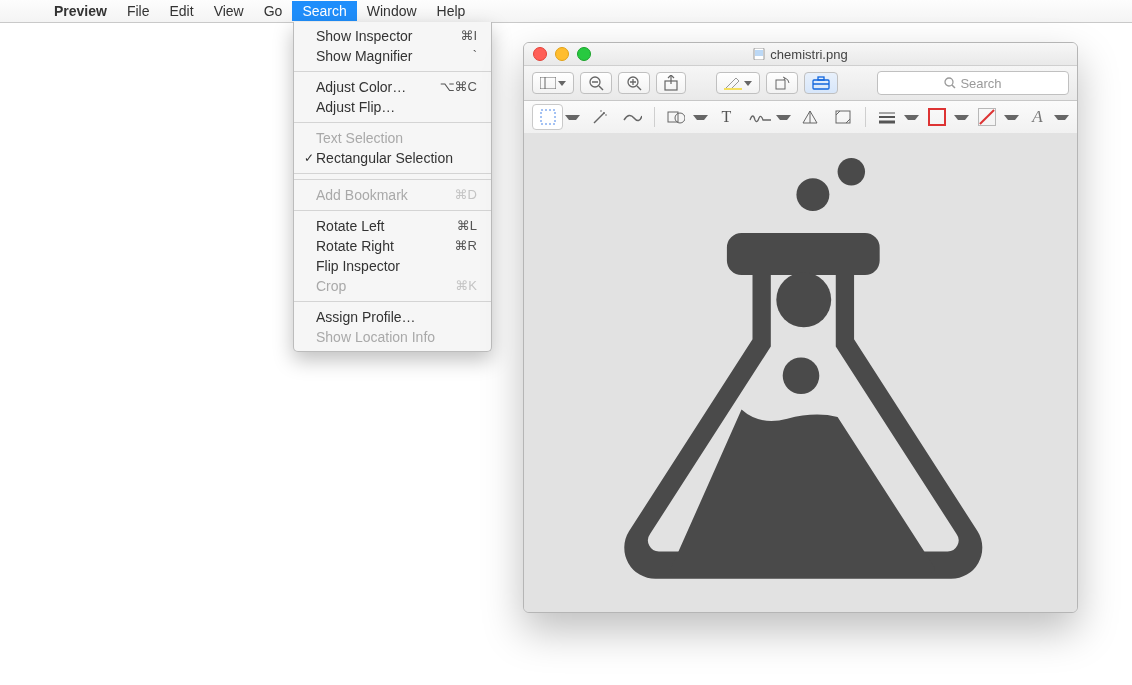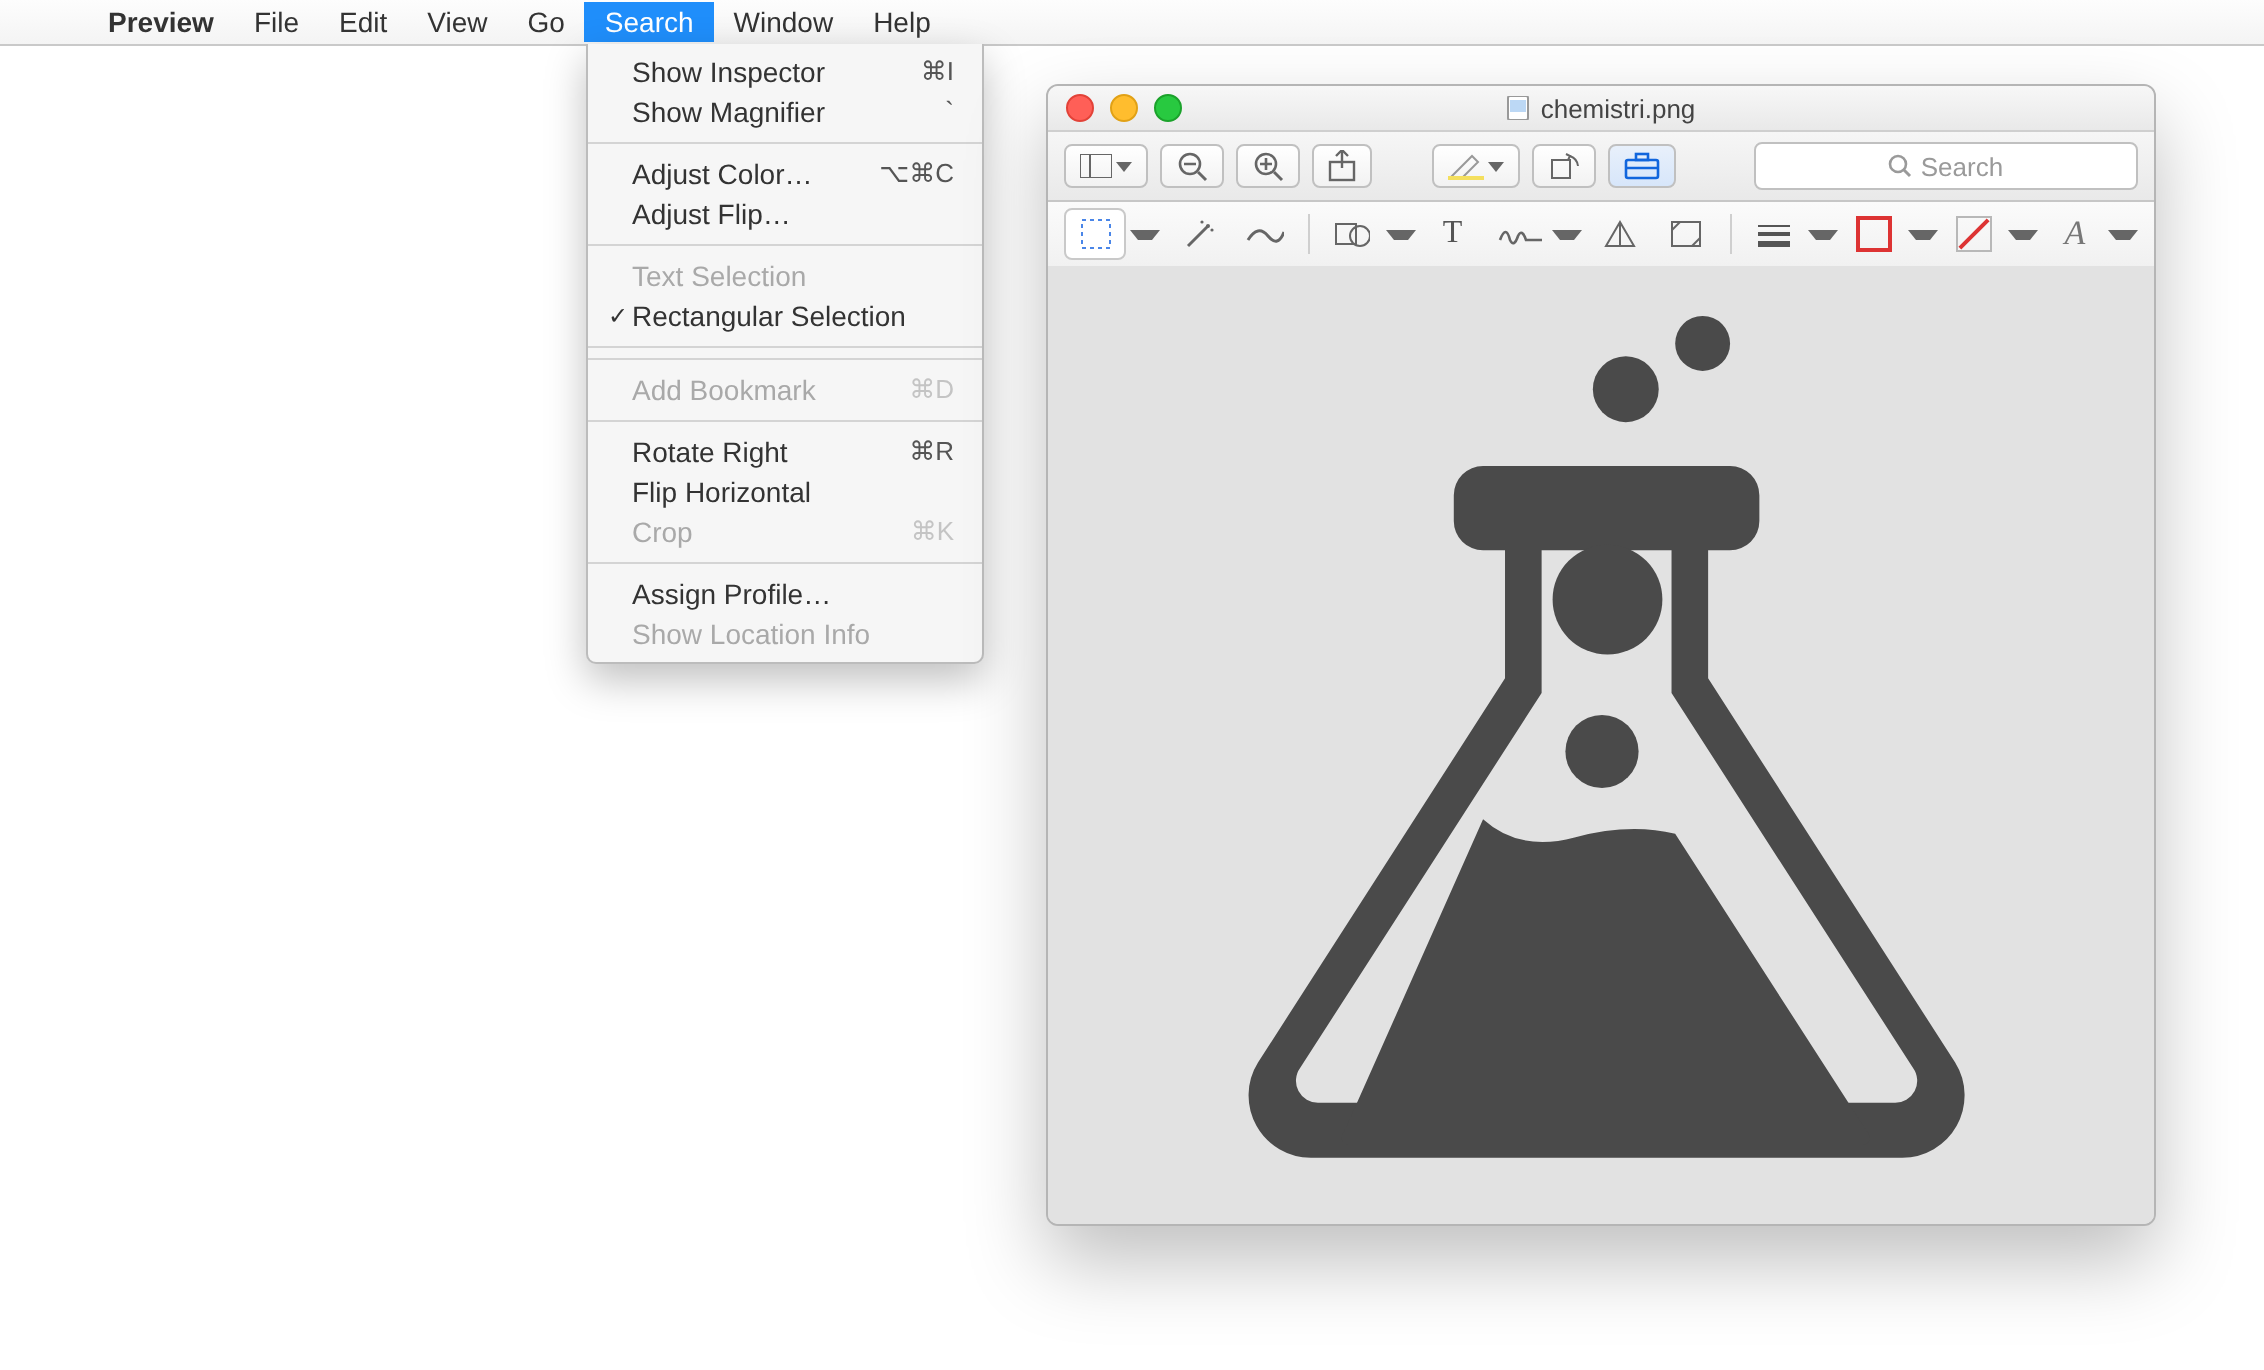--- a/index.html
+++ b/index.html
@@ -109,26 +109,31 @@
 
   <div class="row disabled">
       <span class="chk"></span>
       <span class="lbl">Add Bookmark</span>
       <span class="sc">⌘D</span>
     </div>
   <div class="sep"></div>
 
   <div class="row">
       <span class="chk"></span>
+      <span class="lbl">Rotate Left</span>
+      <span class="sc">⌘L</span>
+    </div>
+  <div class="row">
+      <span class="chk"></span>
       <span class="lbl">Rotate Right</span>
       <span class="sc">⌘R</span>
     </div>
   <div class="row">
       <span class="chk"></span>
-      <span class="lbl">Flip Horizontal</span>
+      <span class="lbl">Flip Inspector</span>
       <span class="sc"></span>
     </div>
   <div class="row disabled">
       <span class="chk"></span>
       <span class="lbl">Crop</span>
       <span class="sc">⌘K</span>
     </div>
   <div class="sep"></div>
 
   <div class="row">

